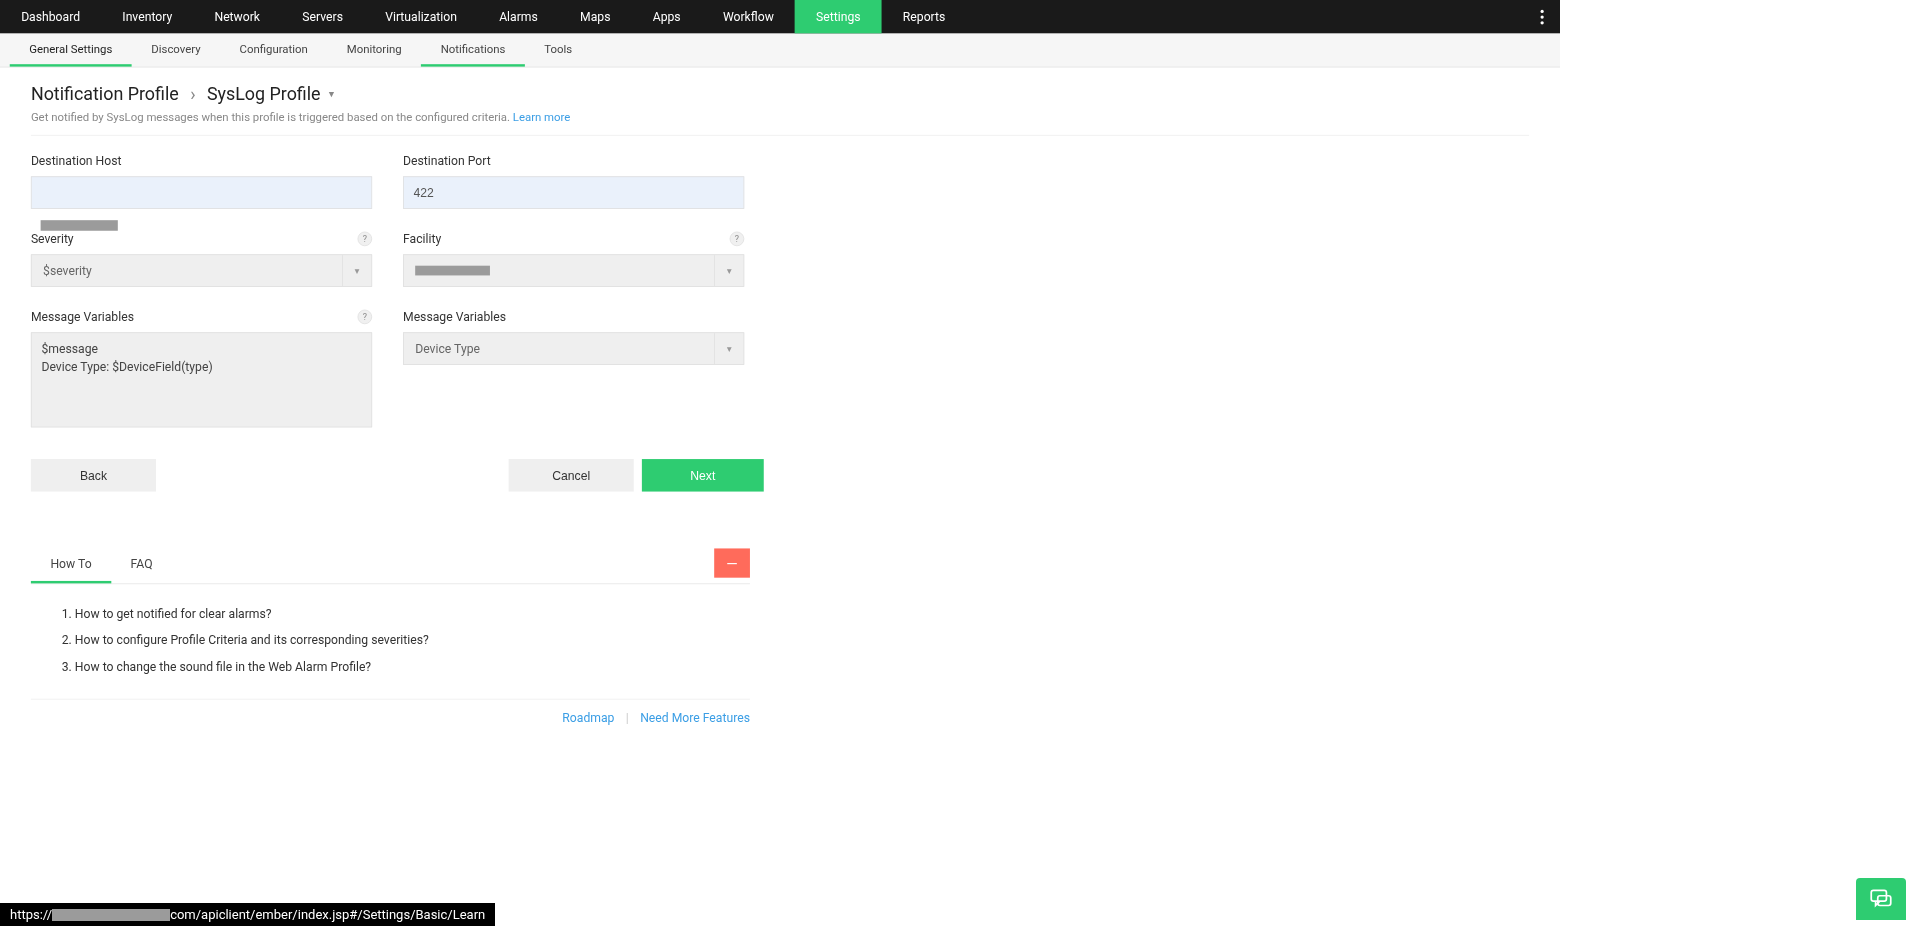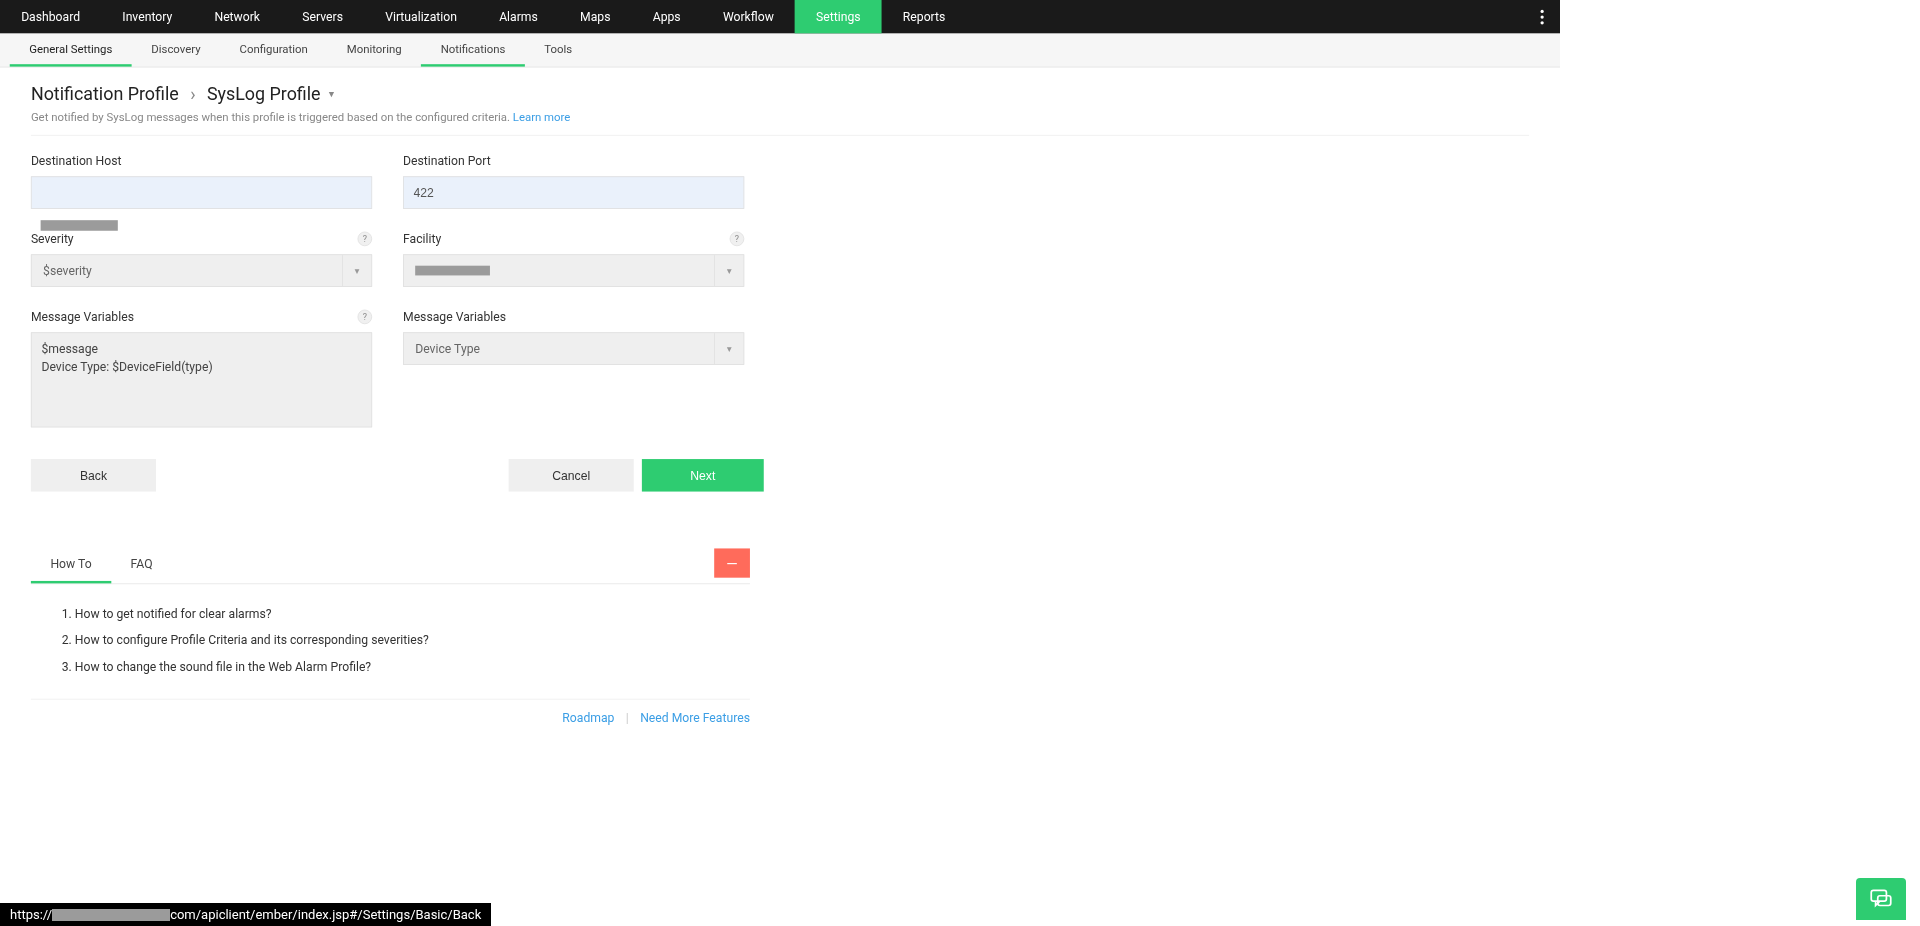--- a/index.html
+++ b/index.html
@@ -396,21 +396,21 @@
     </div>
   </div>
 
 </div>
 
 </div>
 
 <div class="status-bar">
   <span>https://</span>
     <span class="status-redact"></span>
-    <span>com/apiclient/ember/index.jsp#/Settings/Basic/Back</span>
+    <span>com/apiclient/ember/index.jsp#/Settings/Basic/Learn</span>
 </div>
 
 <div class="fab">
   <svg viewBox="0 0 24 24">
     <rect x="3" y="4" width="14" height="10" rx="2"></rect>
     <path d="M7 14 L7 18 L11 14"></path>
     <rect x="9" y="9" width="12" height="9" rx="2"></rect>
   </svg>
 </div>
 

